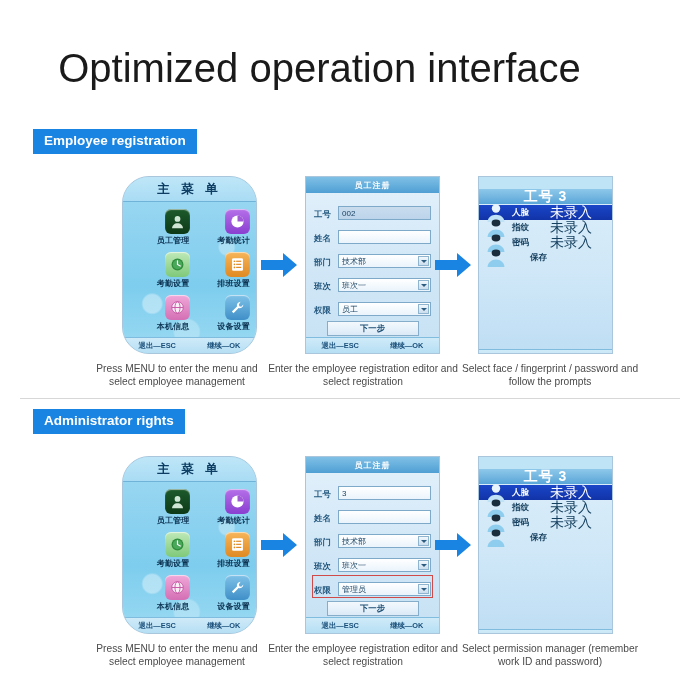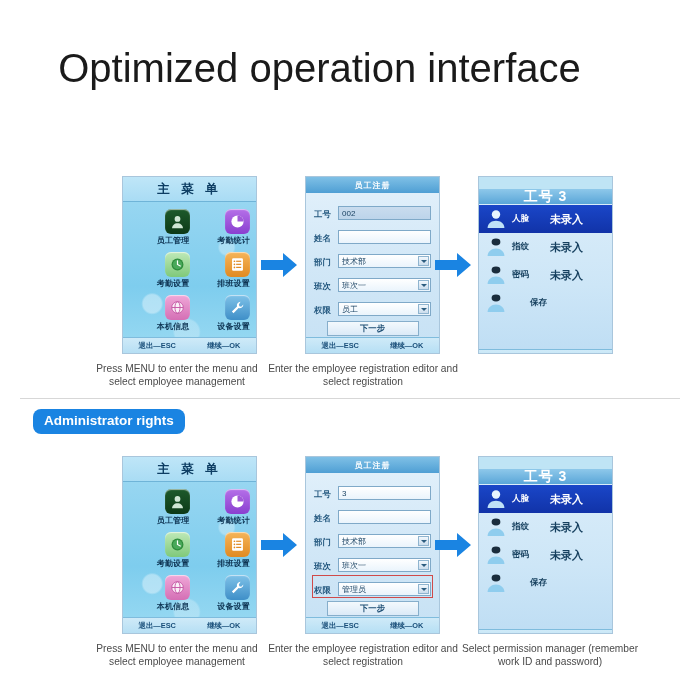--- a/index.html
+++ b/index.html
@@ -26,21 +26,21 @@
     position: absolute;
     background: #1a84e2;
     color: #ffffff;
     font-size: 13.5px;
     font-weight: 600;
     padding: 5px 11px 6px 11px;
     white-space: nowrap;
     line-height: 1;
   }
   #badge-employee { left: 33px; top: 129px; }
-  #badge-admin    { left: 33px; top: 409px; border-radius: 8px; }
+  #badge-admin    { left: 33px; top: 409px; }
 
   
   .divider {
     position: absolute; left: 20px; width: 660px; height: 1px;
     background: #d7d7d7;
   }
   #divider-1 { top: 398px; }
 
   
   .row { position: absolute; left: 0; width: 700px; }
@@ -48,21 +48,21 @@
   #row-2 { top: 450px; height: 240px; }
 
   
   .device {
     position: absolute;
     width: 135px; height: 178px;
     border: 1px solid #a9c6dc;
     background: #bfe4f5;
     overflow: hidden;
   }
-  .dev-1 { left: 122px; top: 6px; }
+  .dev-1 { left: 122px; top: 6px; border-radius: 27px; }
   .dev-2 { left: 305px; top: 6px; }
   .dev-3 { left: 478px; top: 6px; }
 
   
   .arrow {
     position: absolute;
     width: 40px; height: 34px;
   }
   .arrow svg { display:block; }
   #arrow-1a { left: 259px; top: 78px; }
@@ -187,39 +187,40 @@
     position:relative;
   }
   .enroll-header {
     height: 15px;
     background: linear-gradient(180deg,#8ec8ea 0%, #5aa6d8 100%);
     display:flex; align-items:center; justify-content:center;
     font-size: 14px; color:#ffffff; font-weight:700; letter-spacing:1px;margin-top:12px;
   }
   .enroll-list { position:absolute; left:0; right:0; top:16px; bottom:17px; }
   .enroll-row {
-    height: 28px; display:flex; align-items:center; padding-left: 5px;
+    height: 15px; display:flex; align-items:center; padding-left: 5px;
   }
   .enroll-row.sel {
     background: linear-gradient(180deg,#1a46c8 0%, #1133a8 100%);
   }
   .enroll-row.sel .er-lab, .enroll-row.sel .er-val { color:#ffffff; }
   .er-ico { width: 24px; height: 22px; flex: 0 0 24px; position:relative; }
   .er-ico svg { display:block; }
   .er-lab { font-size: 8.6px; color:#16405f; font-weight:700; width: 30px; margin-left:4px; }
-  .er-val { font-size: 11px; color:#16405f; font-weight:700; margin-left: 8px; }
+  .er-val { font-size: 14px; color:#16405f; font-weight:400; margin-left: 8px; }
   .er-center { font-size: 8.6px; color:#16405f; font-weight:700; margin-left: 22px; }
 </style>
 </head>
 <body>
 
 <div class="page">
 
   <div class="page-title">Optimized operation interface</div>
 
+  <div class="badge" id="badge-employee">Employee registration</div>
 
   <div class="divider" id="divider-1"></div>
 
   <div class="badge" id="badge-admin">Administrator rights</div>
 
   <div class="row" id="row-1">
 
     <div class="device dev-1">
       <div class="scr-menu">
         <div class="menu-header">主 菜 单</div>
@@ -427,20 +428,21 @@
         </div>
         <div class="enroll-footer">
           <span>退出—ESC</span>
           <span>继续—OK</span>
         </div>
       </div>
     </div>
 
     <div class="caption cap-1">Press MENU to enter the menu and select employee management</div>
     <div class="caption cap-2">Enter the employee registration editor and select registration</div>
+    <div class="caption cap-3">Select face / fingerprint / password and follow the prompts</div>
   </div>
 
   <div class="row" id="row-2">
 
     <div class="device dev-1">
       <div class="scr-menu">
         <div class="menu-header">主 菜 单</div>
         <div class="menu-grid">
 
           <div class="menu-cell">

